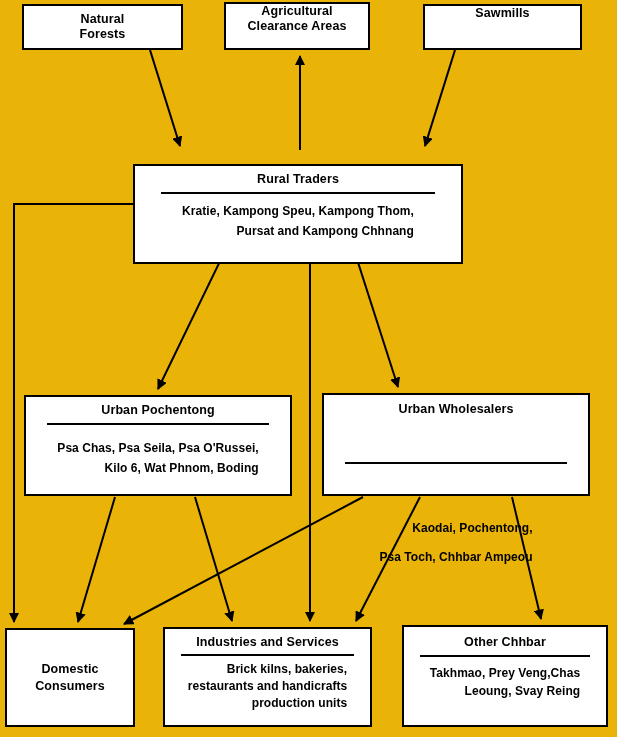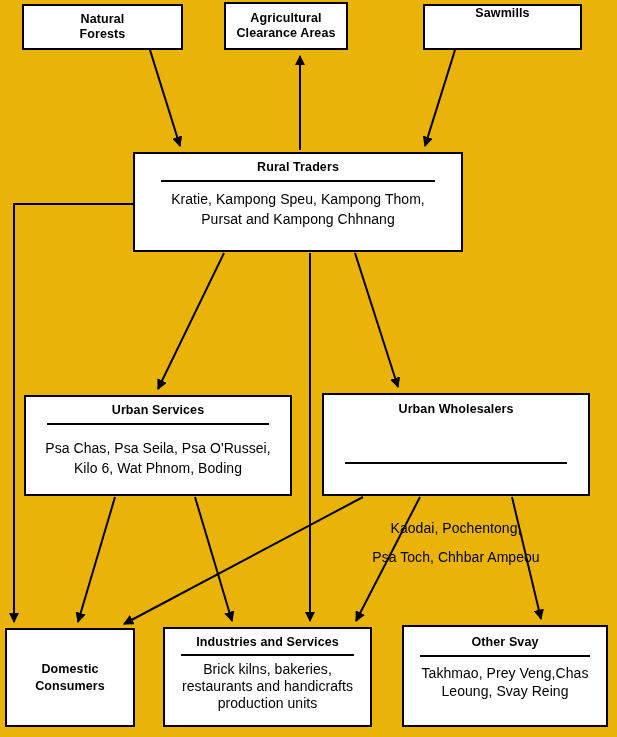--- a/index.html
+++ b/index.html
@@ -33,35 +33,35 @@
     line-height: 15px;
     white-space: pre-line;
     letter-spacing: 0.1px;
   }
   .node-rule {
     height: 0;
     border-top: 2px solid #000000;
     width: 84%;
   }
   .node-body {
-    font-size: 14px;
-    font-weight: normal;
-    text-align: center;
+    font-size: 12px;
+    font-weight: bold;
+    text-align: right;
     white-space: pre-line;
     letter-spacing: 0.05px;
   }
   
   #node-natural-forests   { left: 22px;  top: 4px;   width: 161px; height: 46px;
                             justify-content: center; }
-  #node-agricultural      { left: 224px; top: 2px;   width: 124px; height: 48px;
-                            justify-content: center; }
+  #node-agricultural      { left: 224px; top: 2px;   width: 146px; height: 48px;
+                            }
   #node-sawmills          { left: 423px; top: 4px;   width: 159px; height: 46px;
                             justify-content: flex-start; }
 
-  #node-rural-traders     { left: 133px; top: 152px; width: 330px; height: 100px;
+  #node-rural-traders     { left: 133px; top: 164px; width: 330px; height: 100px;
                             padding-top: 6px; }
   #node-rural-traders .node-rule { margin: 5px 0 7px; }
   #node-rural-traders .node-body { line-height: 20px; }
 
   #node-urban-retailers   { left: 24px;  top: 395px; width: 268px; height: 101px;
                             padding-top: 6px; }
   #node-urban-retailers .node-rule { margin: 5px 0 7px; }
   #node-urban-retailers .node-body { line-height: 20px; margin-top: 6px; }
 
   #node-urban-wholesalers { left: 322px; top: 393px; width: 268px; height: 103px;
@@ -145,21 +145,21 @@
   </div>
 
   <div class="node" id="node-rural-traders">
     <div class="node-title">Rural Traders</div>
     <div class="node-rule"></div>
     <div class="node-body">Kratie, Kampong Speu, Kampong Thom,
 Pursat and Kampong Chhnang</div>
   </div>
 
   <div class="node" id="node-urban-retailers">
-    <div class="node-title">Urban Services</div>
+    <div class="node-title">Urban Pochentong</div>
     <div class="node-rule"></div>
     <div class="node-body">Psa Chas, Psa Seila, Psa O'Russei,
 Kilo 6, Wat Phnom, Boding</div>
   </div>
 
   <div class="node" id="node-urban-wholesalers">
     <div class="node-title">Urban Wholesalers</div>
     <div class="node-rule"></div>
     <div class="node-body">Kaodai, Pochentong,
 Psa Toch, Chhbar Ampeou</div>
@@ -172,19 +172,19 @@
 
   <div class="node" id="node-industries">
     <div class="node-title">Industries and Services</div>
     <div class="node-rule"></div>
     <div class="node-body">Brick kilns, bakeries,
 restaurants and handicrafts
 production units</div>
   </div>
 
   <div class="node" id="node-other-areas">
-    <div class="node-title">Other Svay</div>
+    <div class="node-title">Other Chhbar</div>
     <div class="node-rule"></div>
     <div class="node-body">Takhmao, Prey Veng,Chas
 Leoung, Svay Reing</div>
   </div>
 
 </div>
 
 </body></html>

